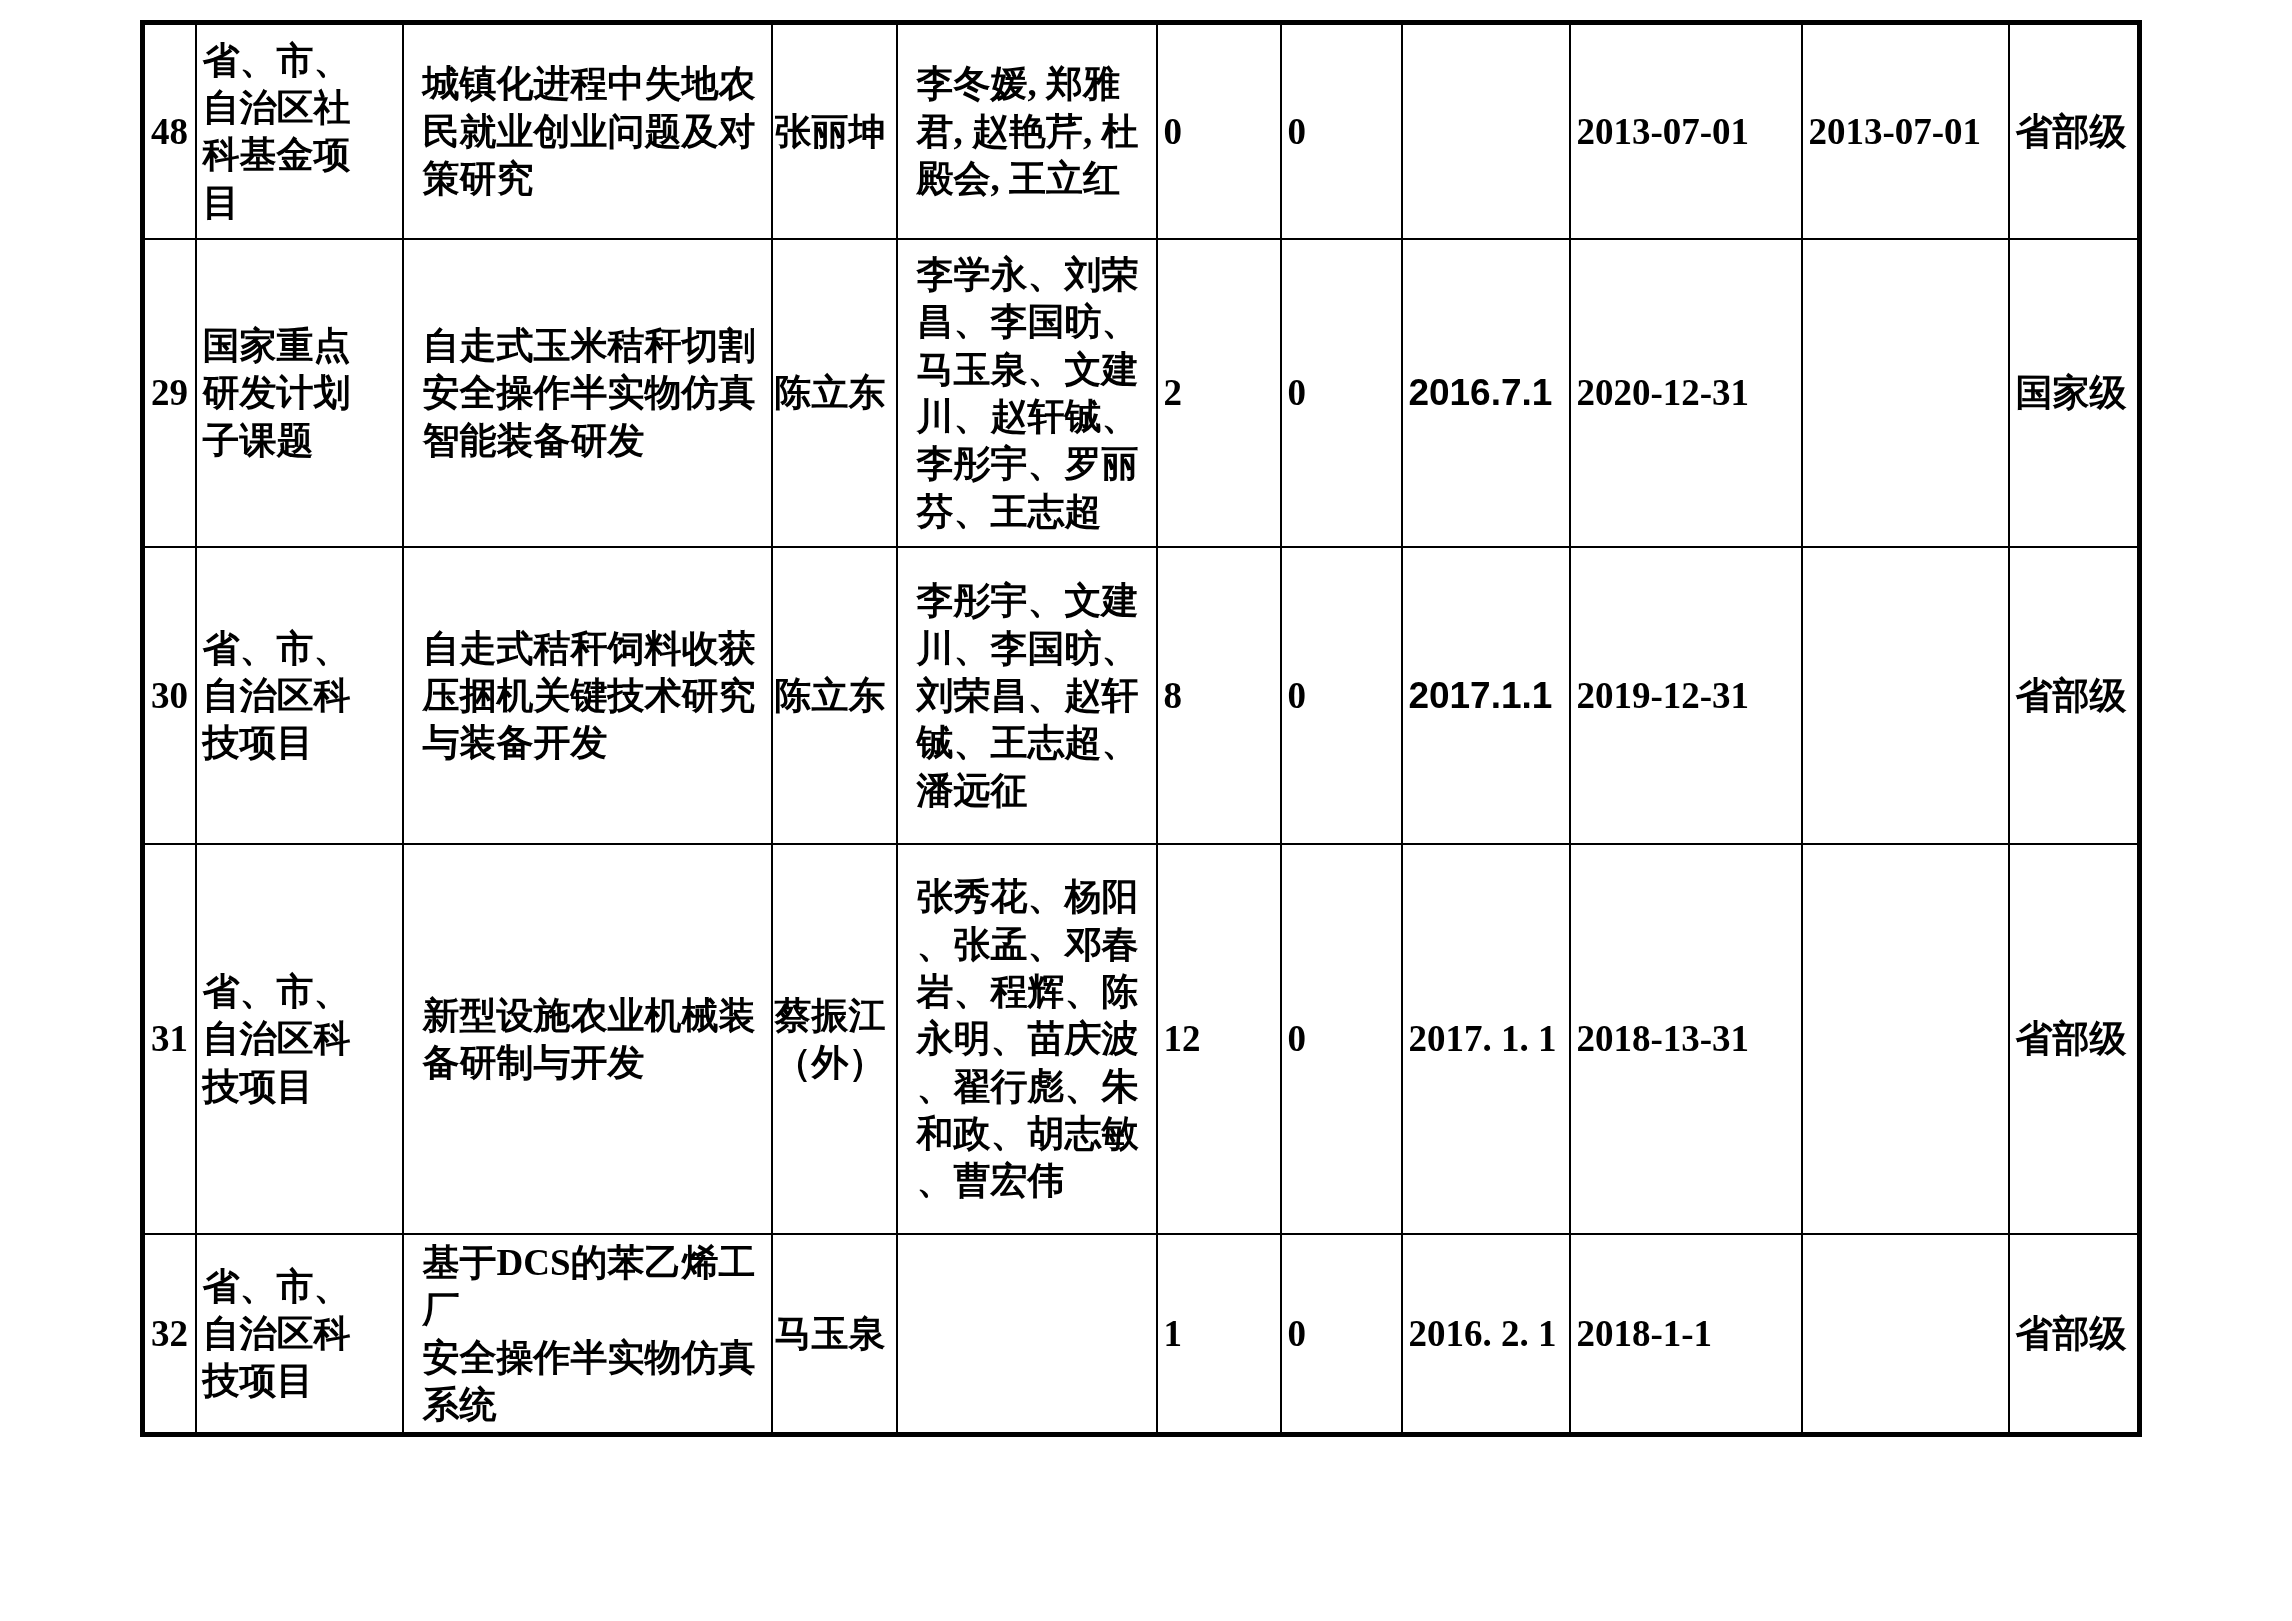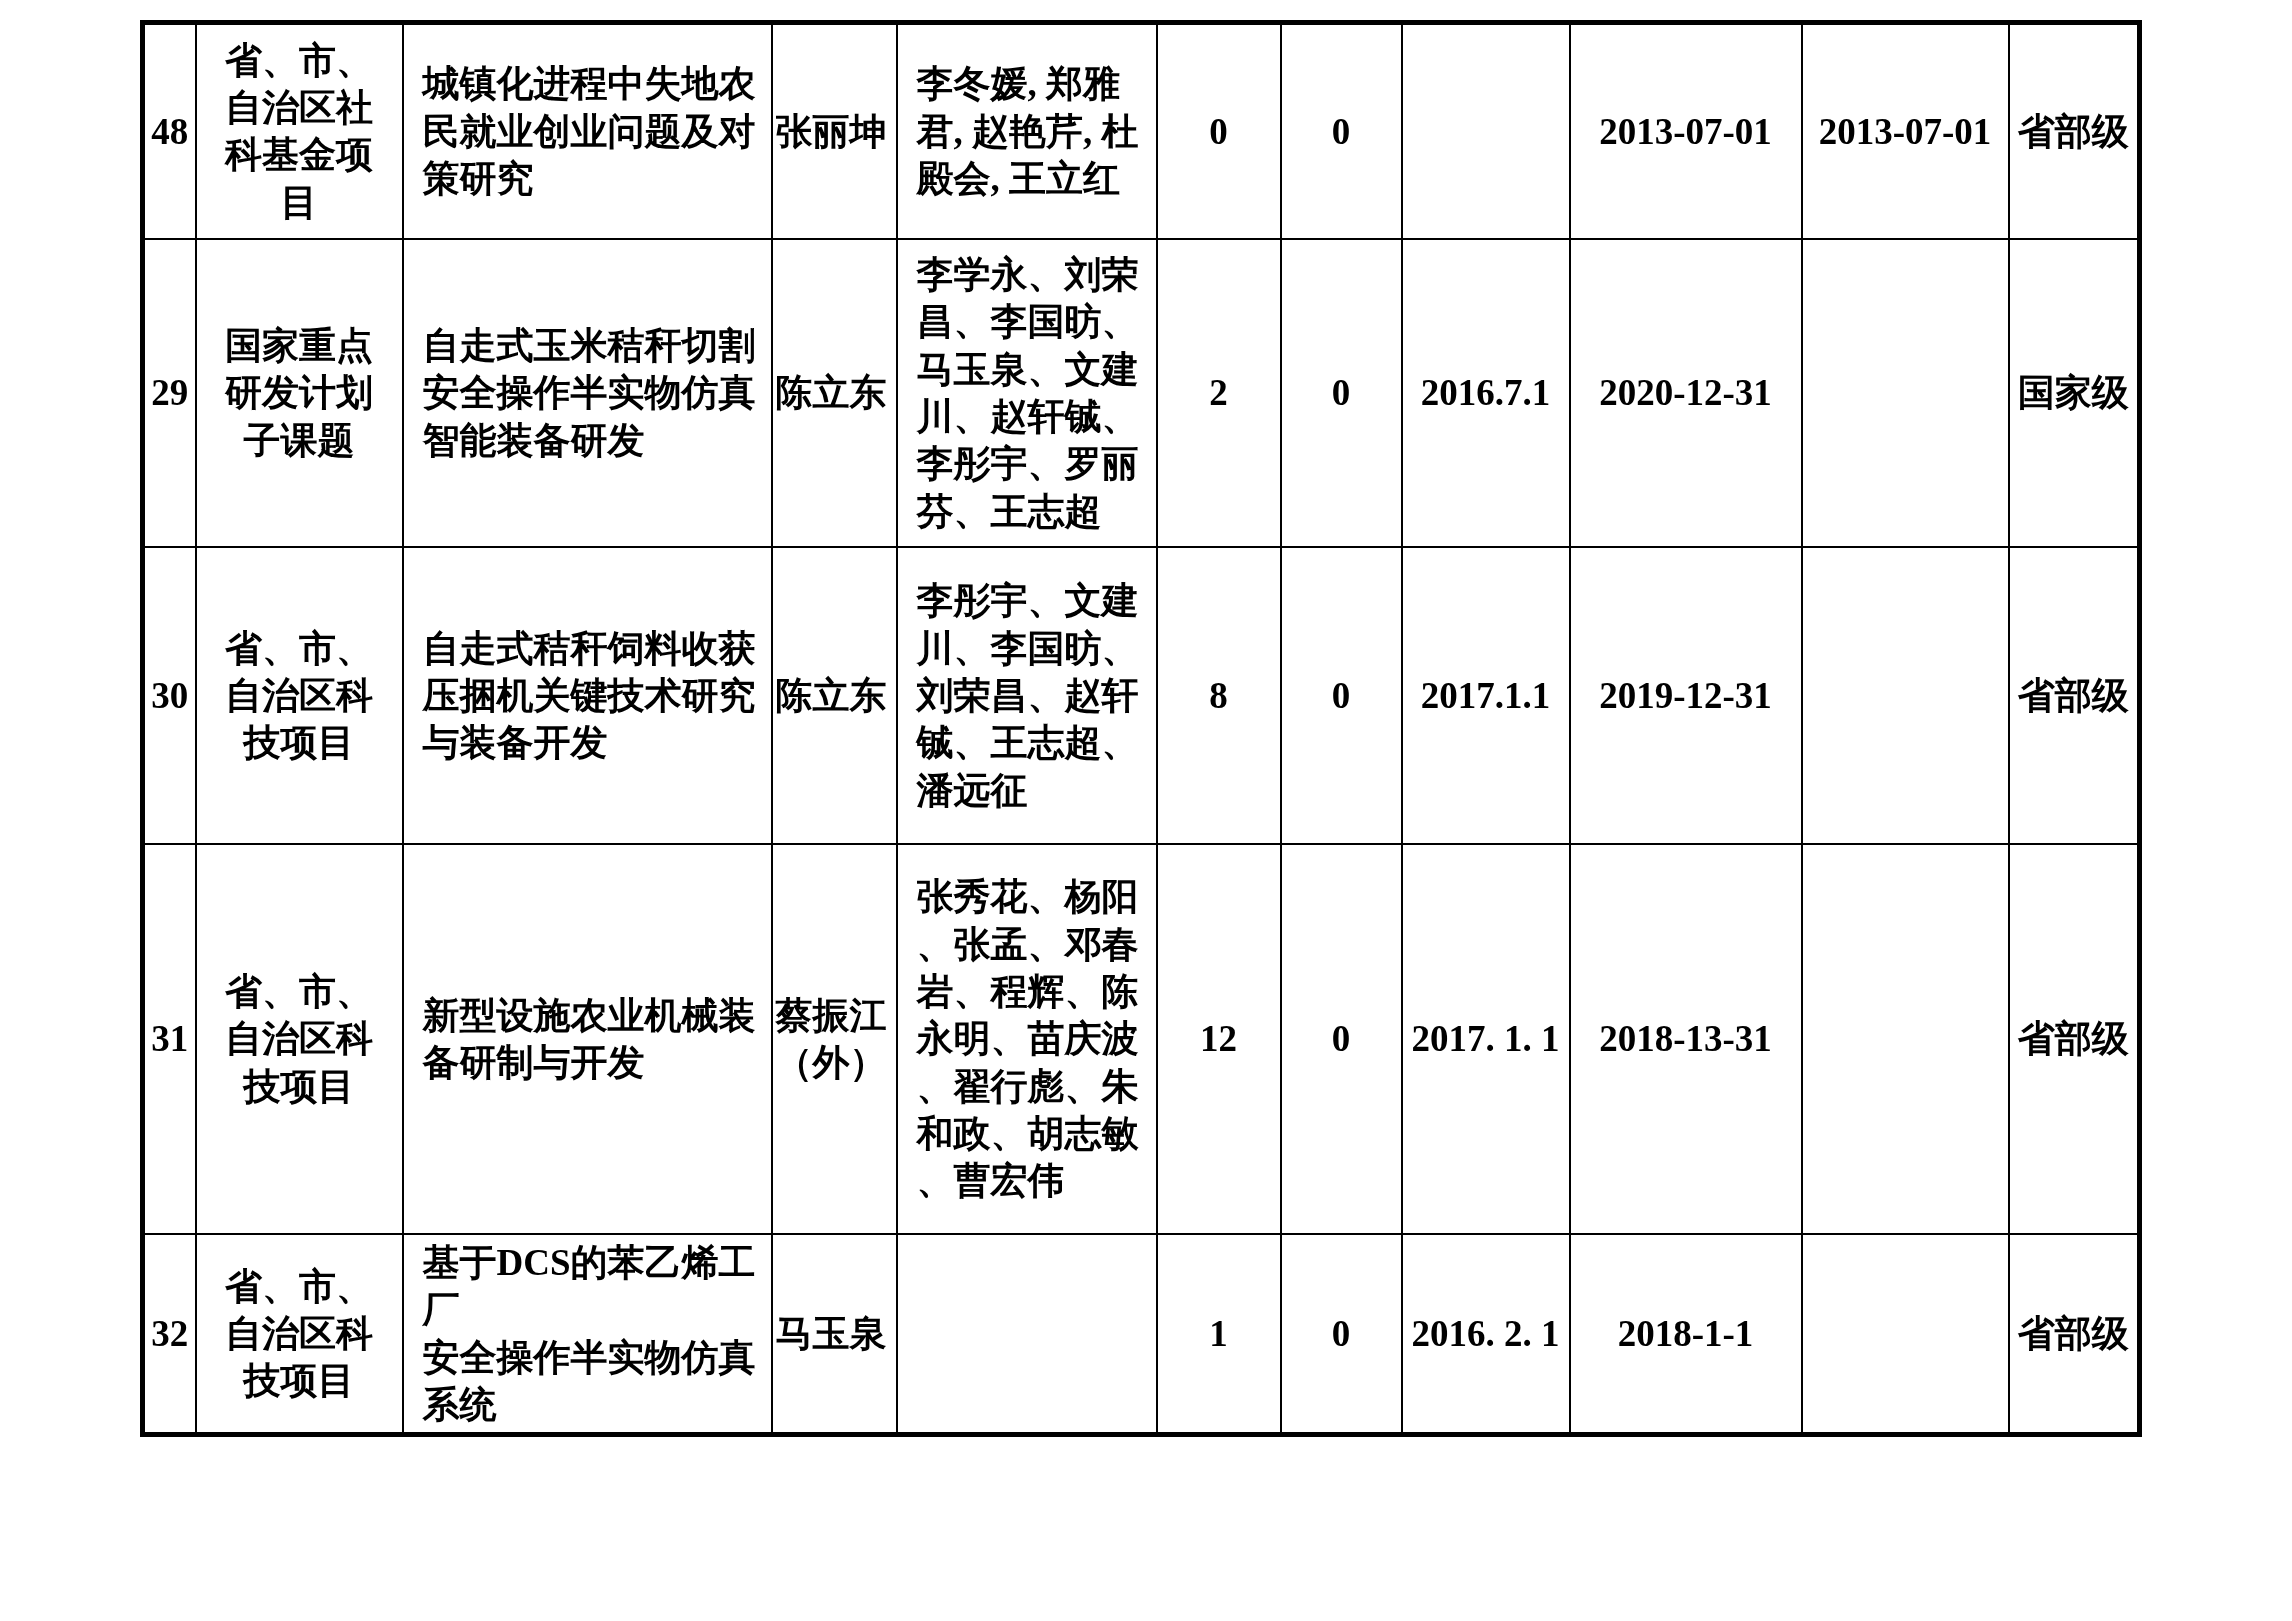--- a/index.html
+++ b/index.html
@@ -19,42 +19,41 @@
     left: 140px;
     top: 19.6px;
     width: 1997px;
     border-collapse: collapse;
     table-layout: fixed;
     border: 5.9px solid #000000;
   }
   table.projects td {
     border: 2.9px solid #000000;
     vertical-align: middle;
-    text-align: center;
     color: #000000;
     font-family: "Liberation Serif", serif;
     font-weight: bold;
     font-size: 37px;
     line-height: 1.28;
     padding: 3.9px 5.9px;
     white-space: pre-wrap;
     word-break: break-all;
     overflow: hidden;
   }
   table.projects td.left {
     text-align: left;
     padding-left: 19px;
     padding-right: 8.8px;
   }
   table.projects td.leader {
     padding-left: 2px;
     padding-right: 8px;
   }
   table.projects td.sans {
-    font-family: Liberation Serif, serif;
+    font-family: Liberation Sans, sans-serif;
   }
 </style>
 </head>
 <body>
 
 <div class="sheet">
   <table class="projects">
     <colgroup>
       <col style="width:53px">
       <col style="width:207px">

